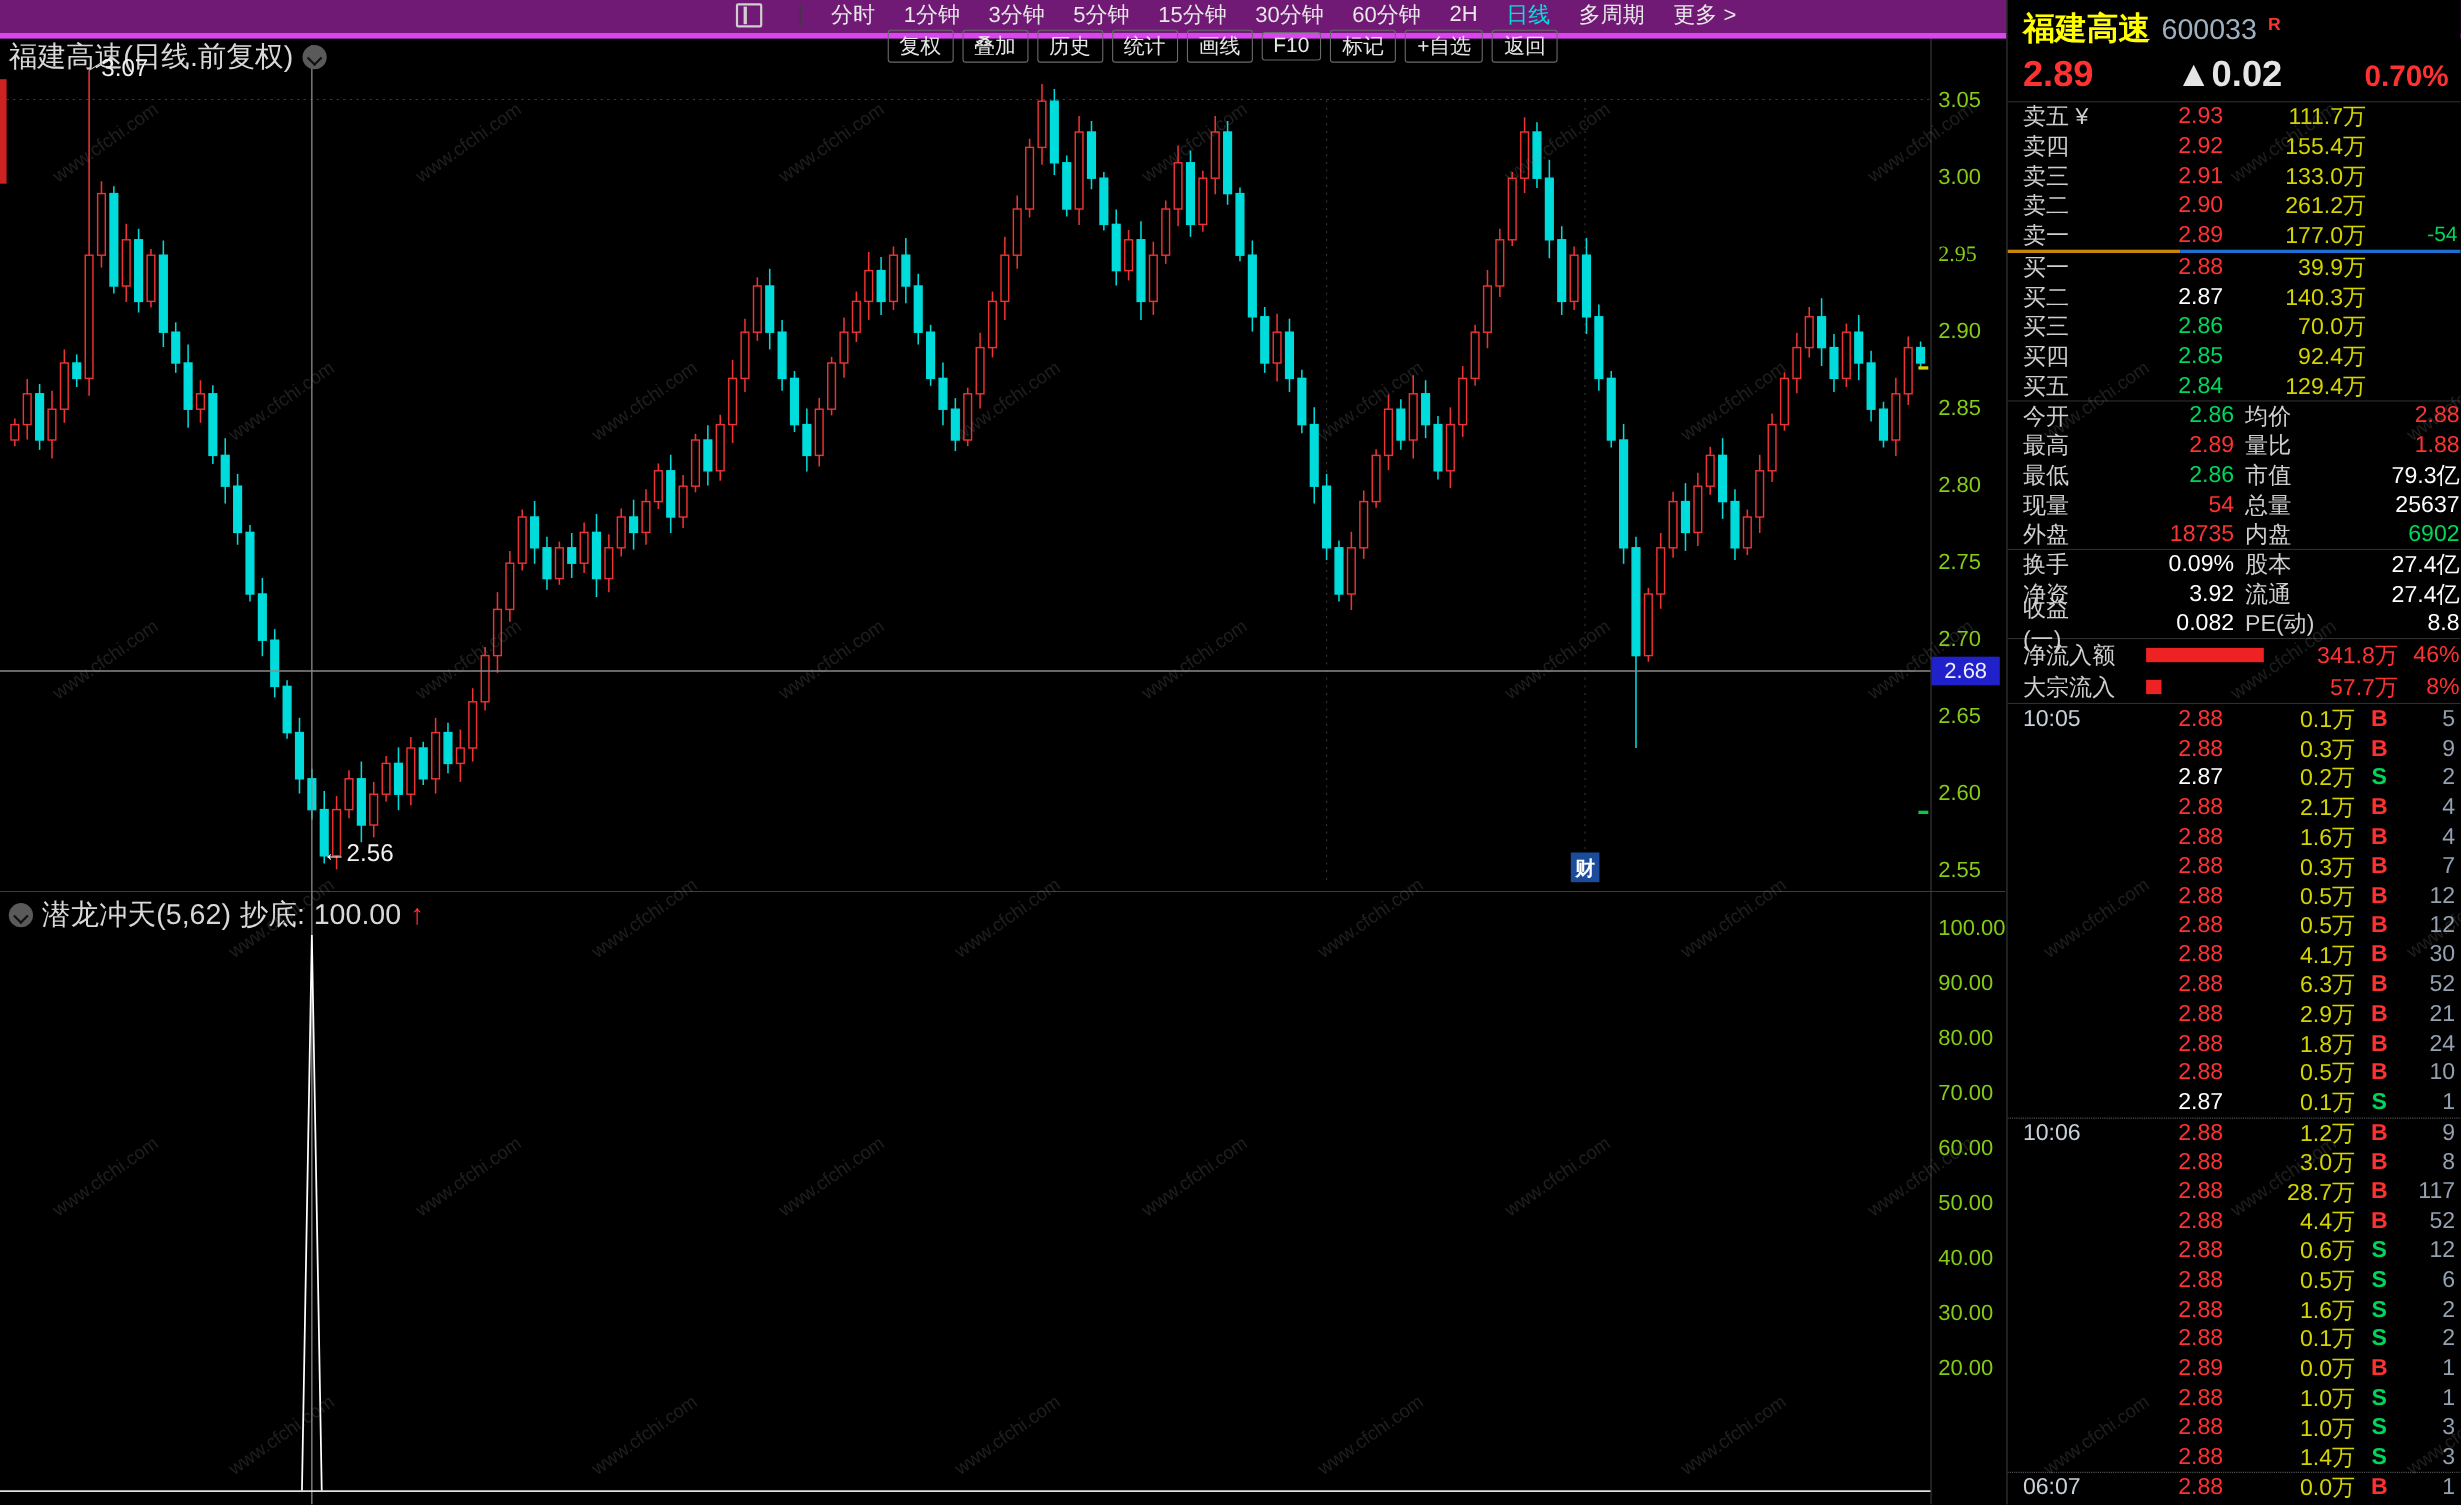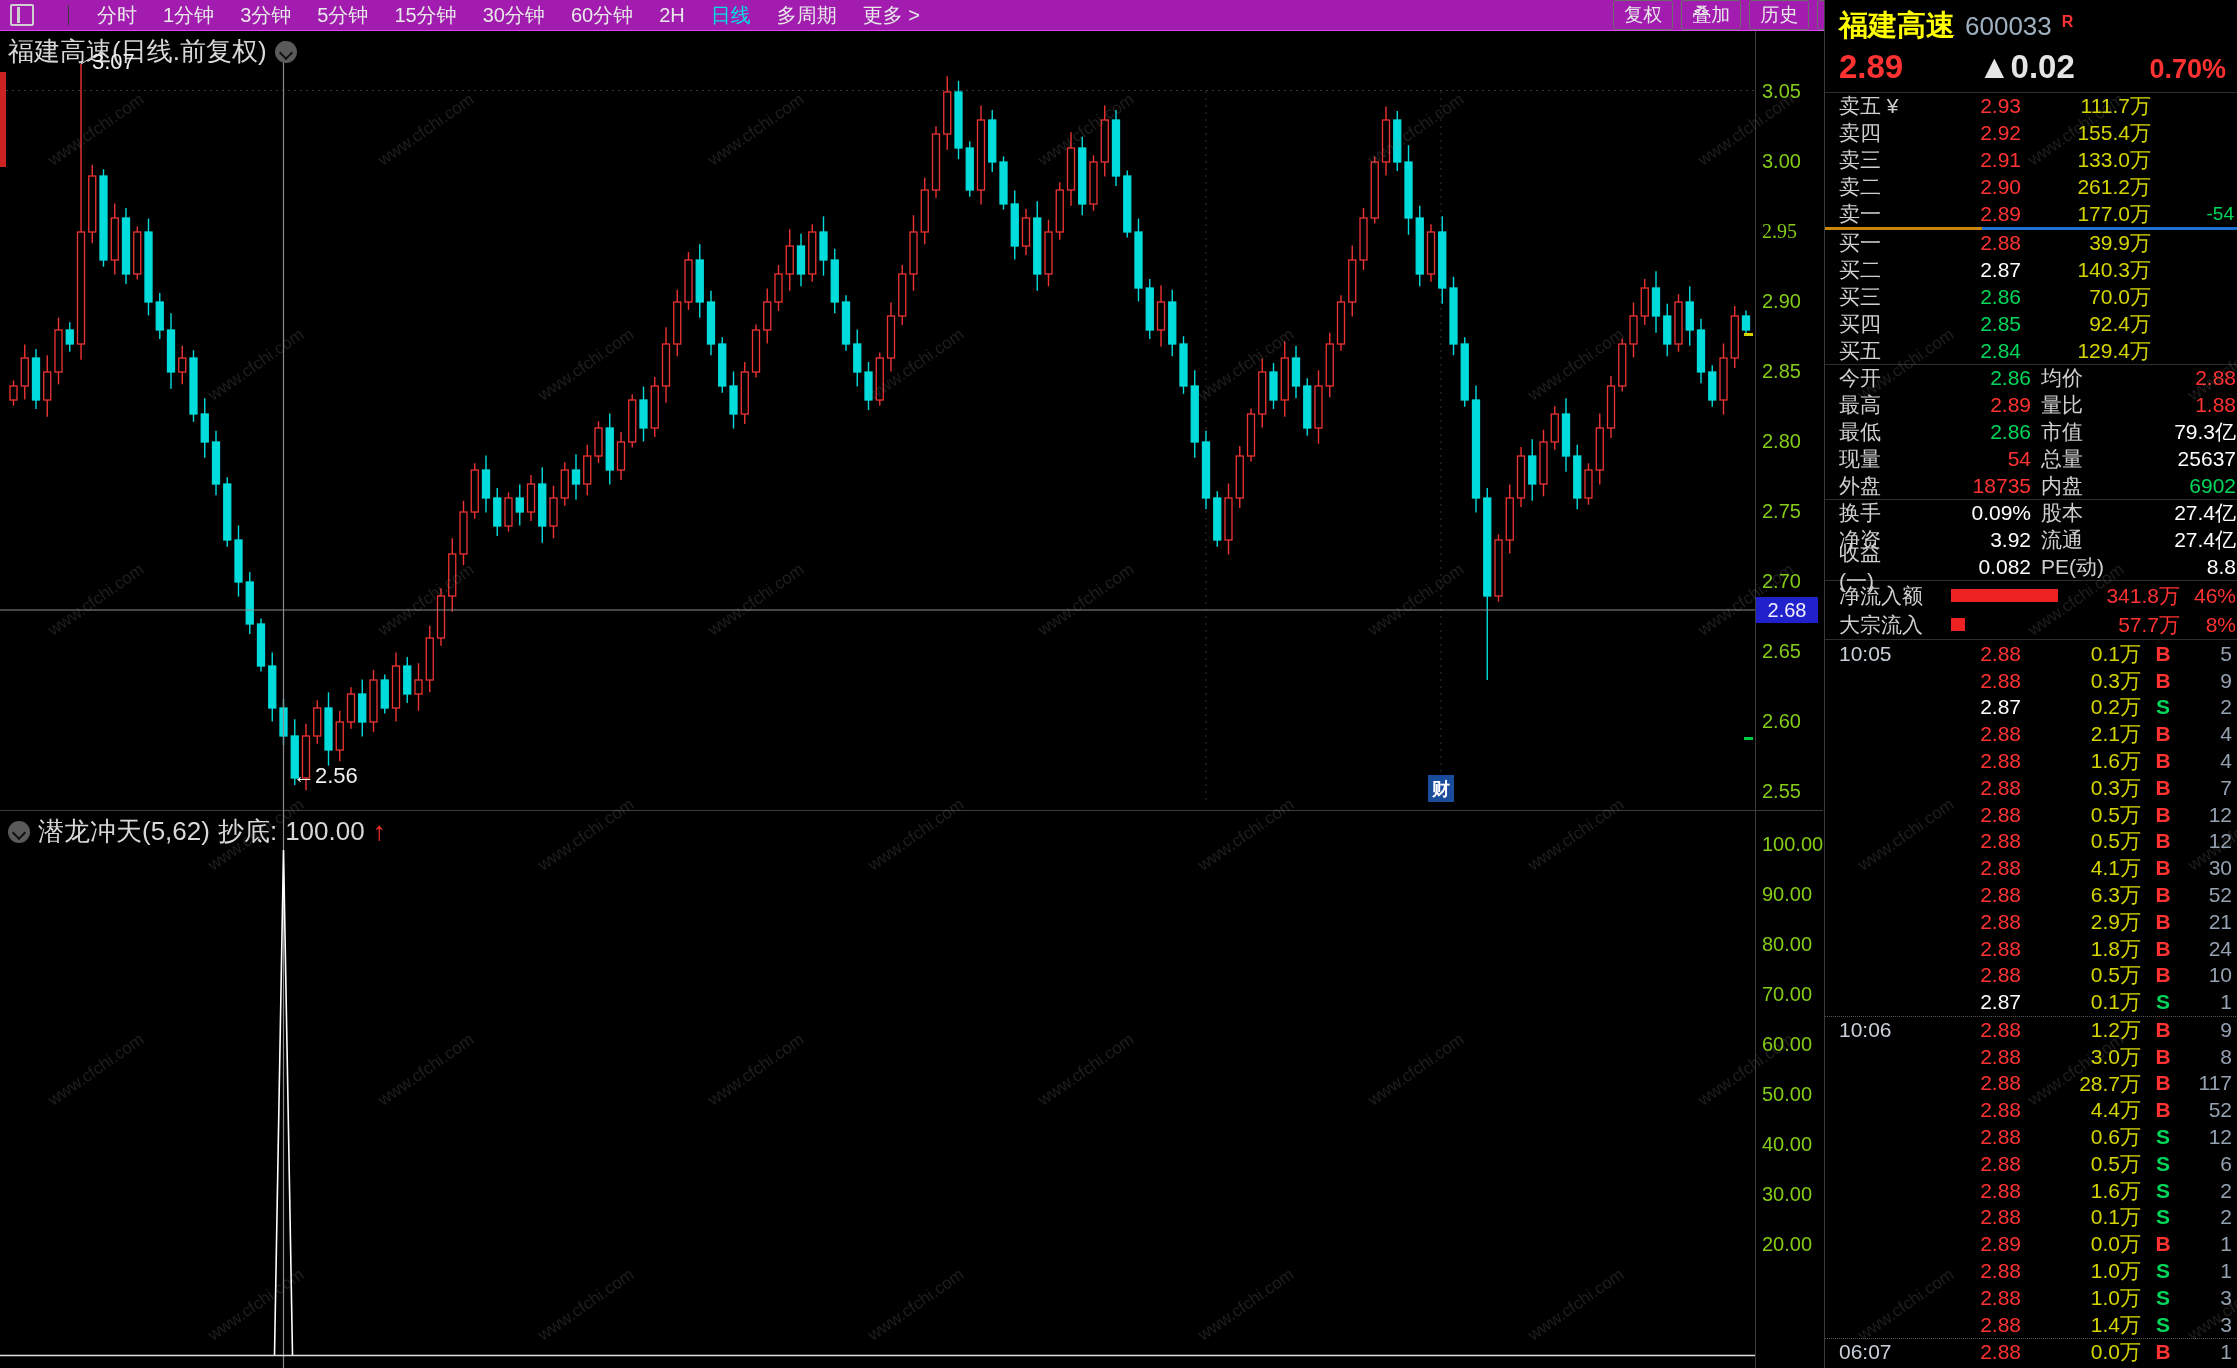--- a/index.html
+++ b/index.html
@@ -1,20 +1,20 @@
 <!DOCTYPE html>
 <html><head>
 <meta charset="utf-8">
 <style>
   html,body{margin:0;padding:0;background:#000;}
   #root{position:relative;width:2237px;height:1368px;background:#000;overflow:hidden;
         font-family:"Liberation Sans","DejaVu Sans",sans-serif;color:#e8e8e8;}
   
-  #toolbar{position:absolute;left:0;top:0;width:2237px;height:30px;border-bottom:1px solid #d946ef;
-           display:flex;align-items:center;background:#a21caf;z-index:4;}
+  #toolbar{position:absolute;left:0;top:0;width:2237px;height:30px;border-bottom:5px solid #d946ef;
+           display:flex;align-items:center;background:#701a75;z-index:4;flex-direction:column;}
   #tb-left{display:flex;align-items:center;gap:26px;padding-left:10px;flex:1;}
   .tb-item{font-size:20px;color:#e8e8e8;cursor:default;white-space:nowrap;}
   .tb-item.active{color:#00e0e0;}
   #layout-ic{width:20px;height:18px;border:2px solid #cfcfcf;border-radius:2px;position:relative;margin-right:6px;}
   #layout-ic::after{content:"";position:absolute;left:5px;top:1px;bottom:1px;width:3px;background:#cfcfcf;}
   #tb-sep{width:1px;height:20px;background:#3a3a3a;margin:0 2px;}
   #tb-right{display:flex;align-items:center;gap:8px;padding-right:14px;}
   .tb-btn{font-size:19px;color:#e8e8e8;border:1px solid #6a6a6a;border-radius:3px;padding:1px 10px;white-space:nowrap;}
   
   #chart-zone{position:absolute;left:0;top:31px;width:1823px;height:1337px;}

